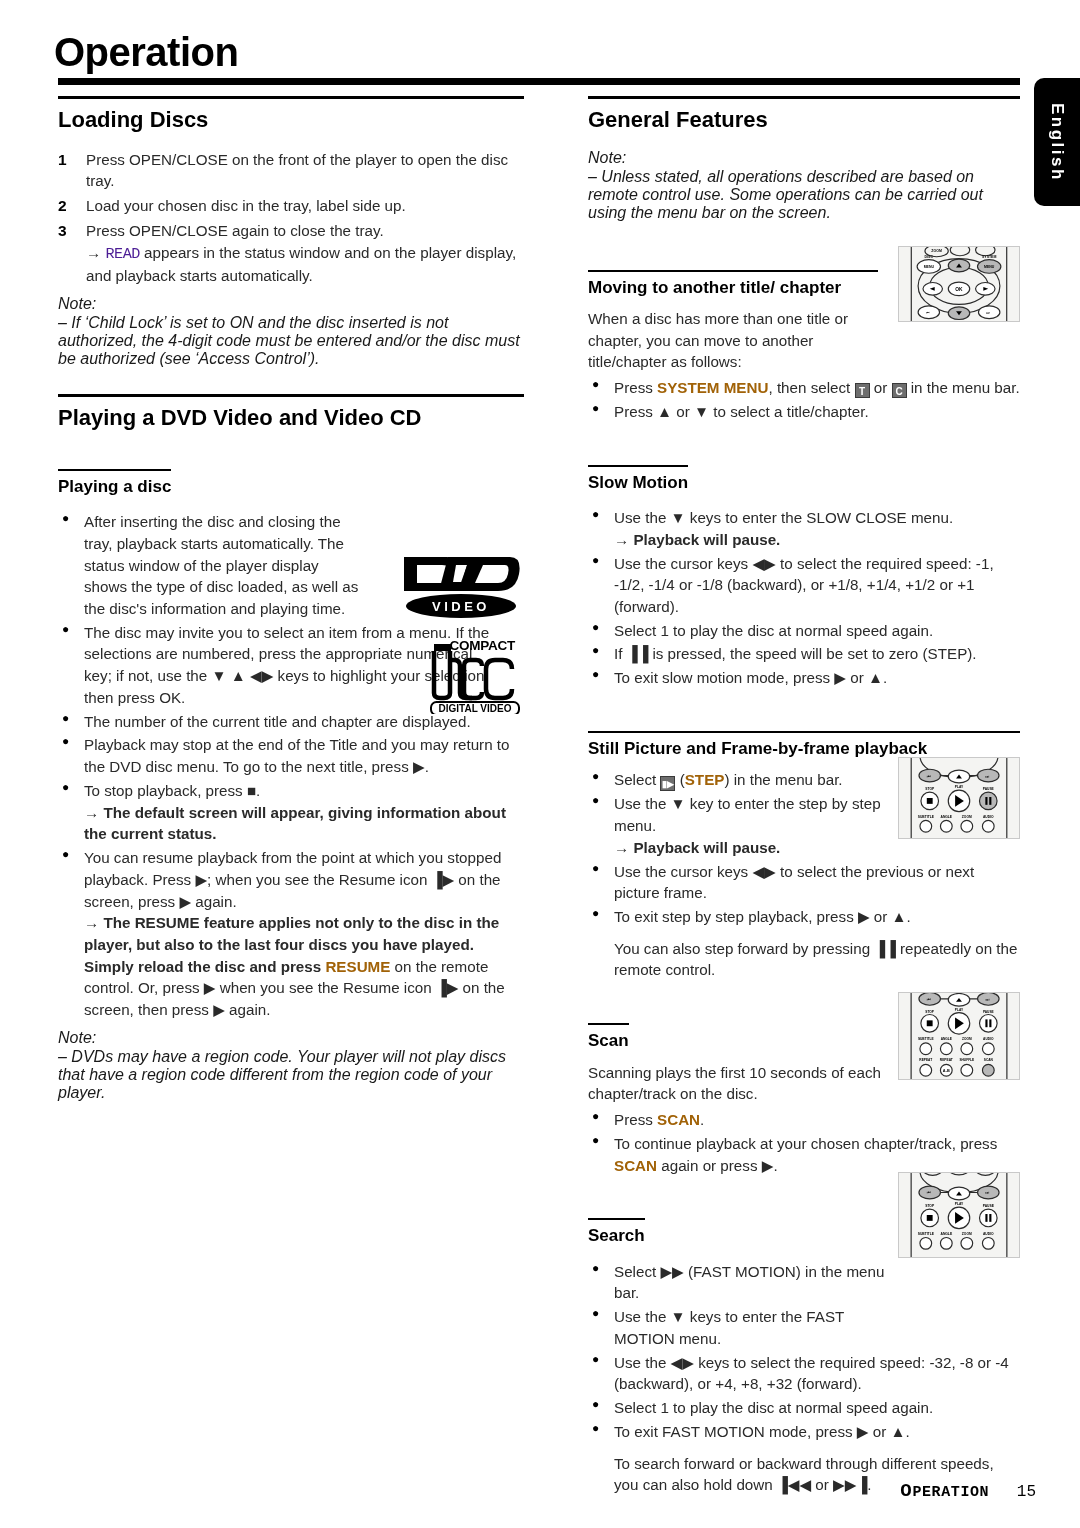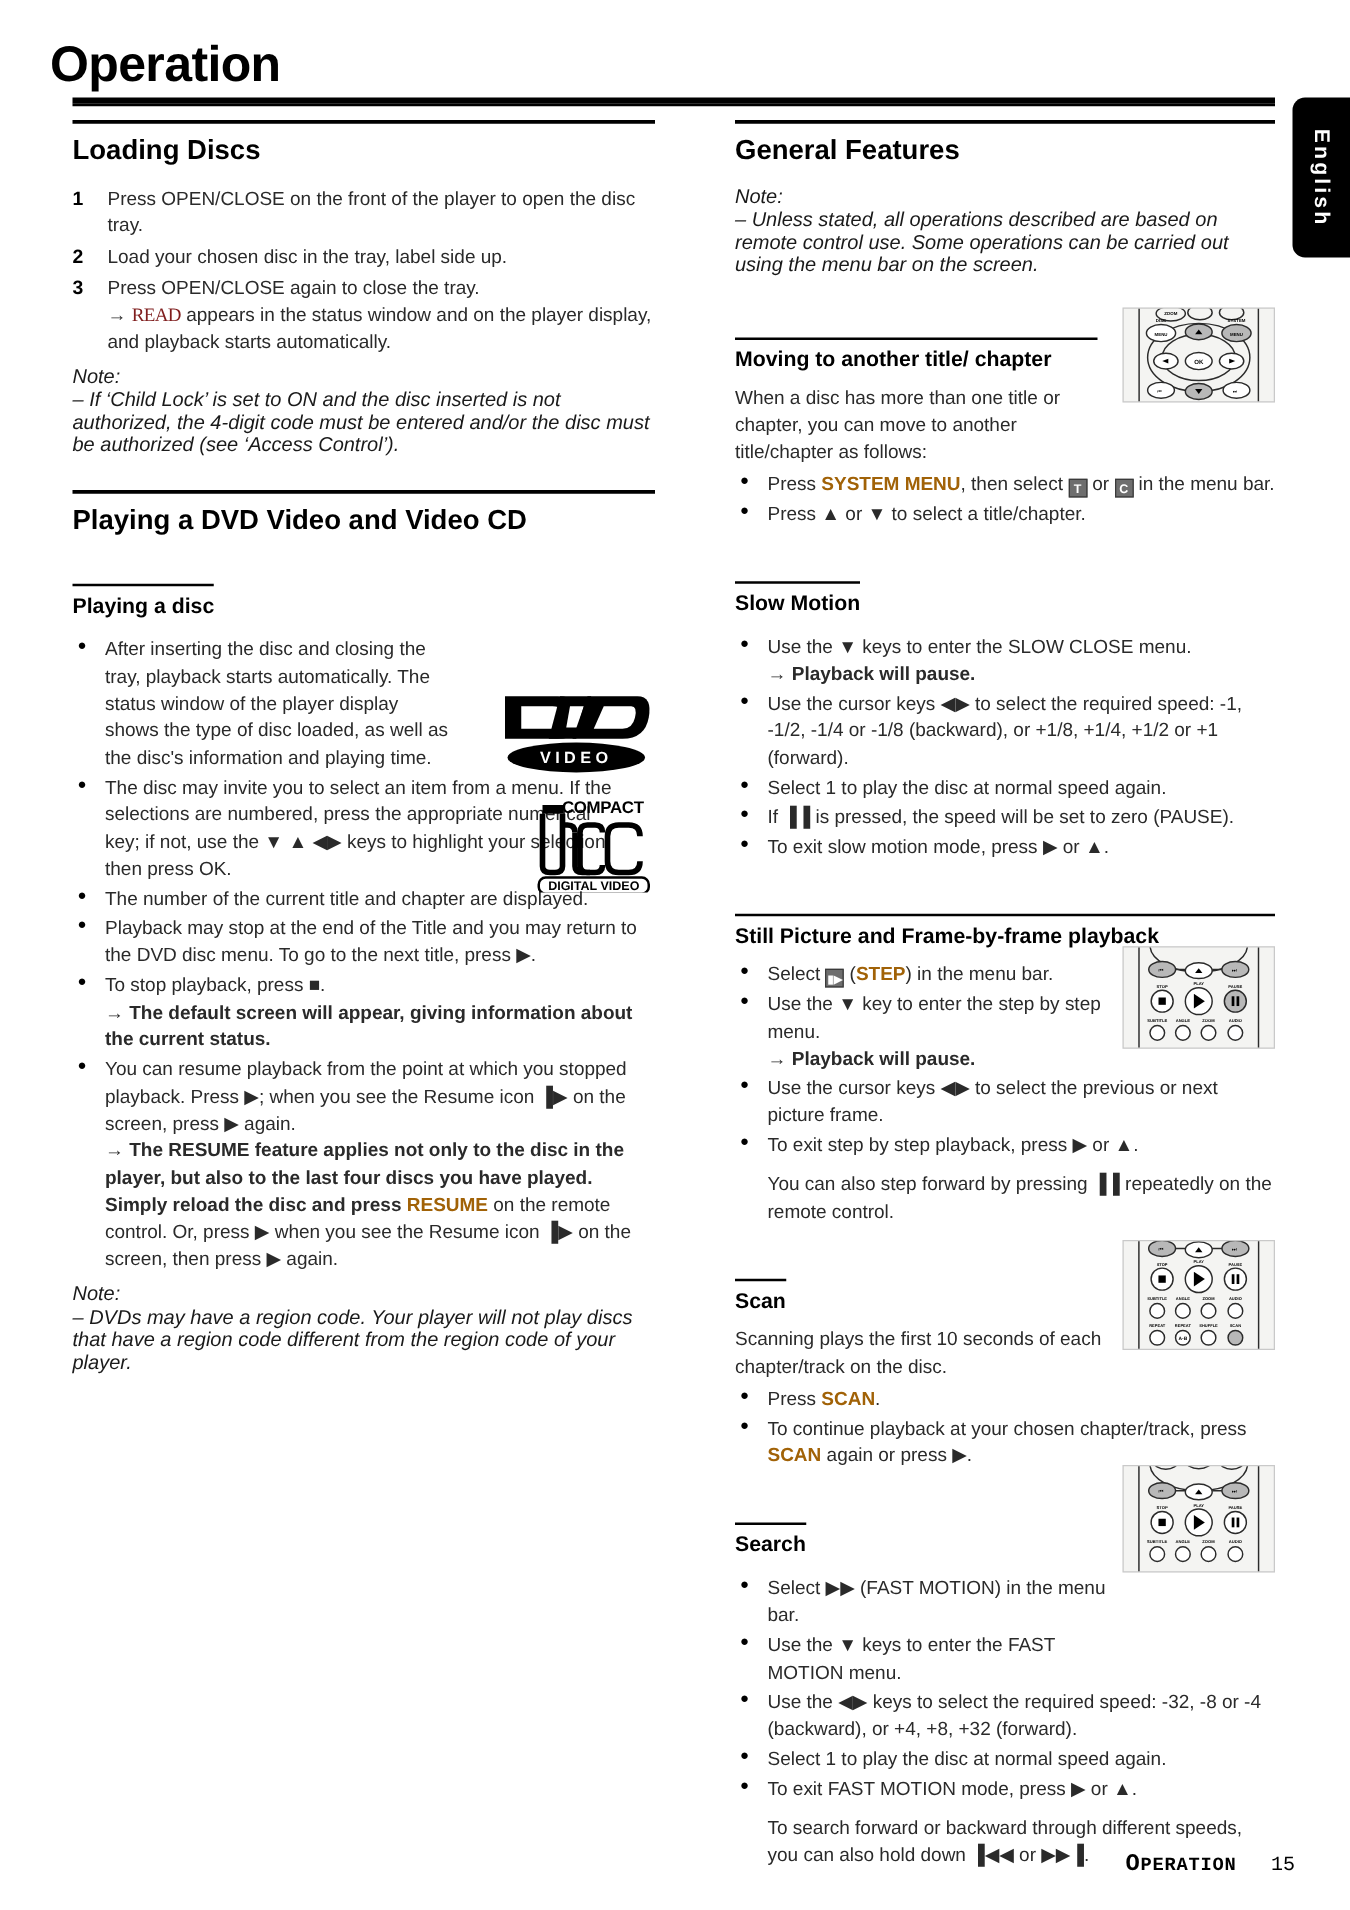--- a/index.html
+++ b/index.html
@@ -9,21 +9,21 @@
     background:#ffffff;
     font-family:"Liberation Sans", sans-serif;
     color:#1a1a1a;
     position:relative;
     overflow:hidden;
   }
   .page { position:absolute; inset:0; }
 
   
   .page-title {
-    position:absolute; left:40px; top:30px;
+    position:absolute; left:54px; top:30px;
     font-size:40px; font-weight:bold; letter-spacing:-0.5px;
     color:#000;
   }
   .header-rule {
     position:absolute; left:58px; top:78px; width:962px; height:5px;
     background:#000;
   }
   .header-rule::after{
     content:""; position:absolute; left:0; top:5px; width:962px; height:2px; background:#000;
   }
@@ -76,21 +76,21 @@
     position:relative; padding-left:26px; margin-bottom:2px;
   }
   ul.bul > li::before{
     content:"\25CF"; position:absolute; left:4px; top:-1px; font-size:12px; color:#000;
   }
   ul.bul > li.nobullet{ padding-left:26px; }
   ul.bul > li.nobullet::before{ content:""; }
 
   .arrow { font-weight:bold; }
   b { color:#a16207; font-weight:bold; }
-  .lcd { font-family:Liberation Serif, serif; letter-spacing:-0.5px; color:#7f1d1d;text-align:center; }
+  .lcd { font-family:Liberation Mono, monospace; letter-spacing:-0.5px; color:#4c1d95;text-align:center; }
 
   
   .gbox{
     display:inline-block; width:15px; height:15px; line-height:15px;
     background:#6e6e6e; color:#fff; font-size:10px; font-weight:bold;
     text-align:center; vertical-align:-2px; border:1px solid #3a3a3a;
     font-family:"Liberation Sans", sans-serif;
   }
   .gbox.glyph{ font-size:9px; }
 
@@ -247,21 +247,21 @@
 
     <h3 class="sub">Slow Motion</h3>
 
     <ul class="bul">
       <li>
         <span>Use the ▼ keys to enter the SLOW CLOSE menu.</span>
         <div class="arrow">→ Playback will pause.</div>
       </li>
       <li><span>Use the cursor keys ◀▶ to select the required speed: -1, -1/2, -1/4 or -1/8 (backward), or +1/8, +1/4, +1/2 or +1 (forward).</span></li>
       <li><span>Select 1 to play the disc at normal speed again.</span></li>
-      <li><span>If ▐▐ is pressed, the speed will be set to zero (PAUSE).</span></li>
+      <li><span>If ▐▐ is pressed, the speed will be set to zero (STEP).</span></li>
       <li><span>To exit slow motion mode, press ▶ or ▲.</span></li>
     </ul>
 
     <div class="spacer-md"></div>
 
     <h3 class="sub wide">Still Picture and Frame-by-frame playback</h3>
 
     <ul class="bul">
       <li style="width:320px">
         <span>Select </span><span class="gbox glyph">▮▶</span><span> (</span><b>STEP</b><span>) in the menu bar.</span>

